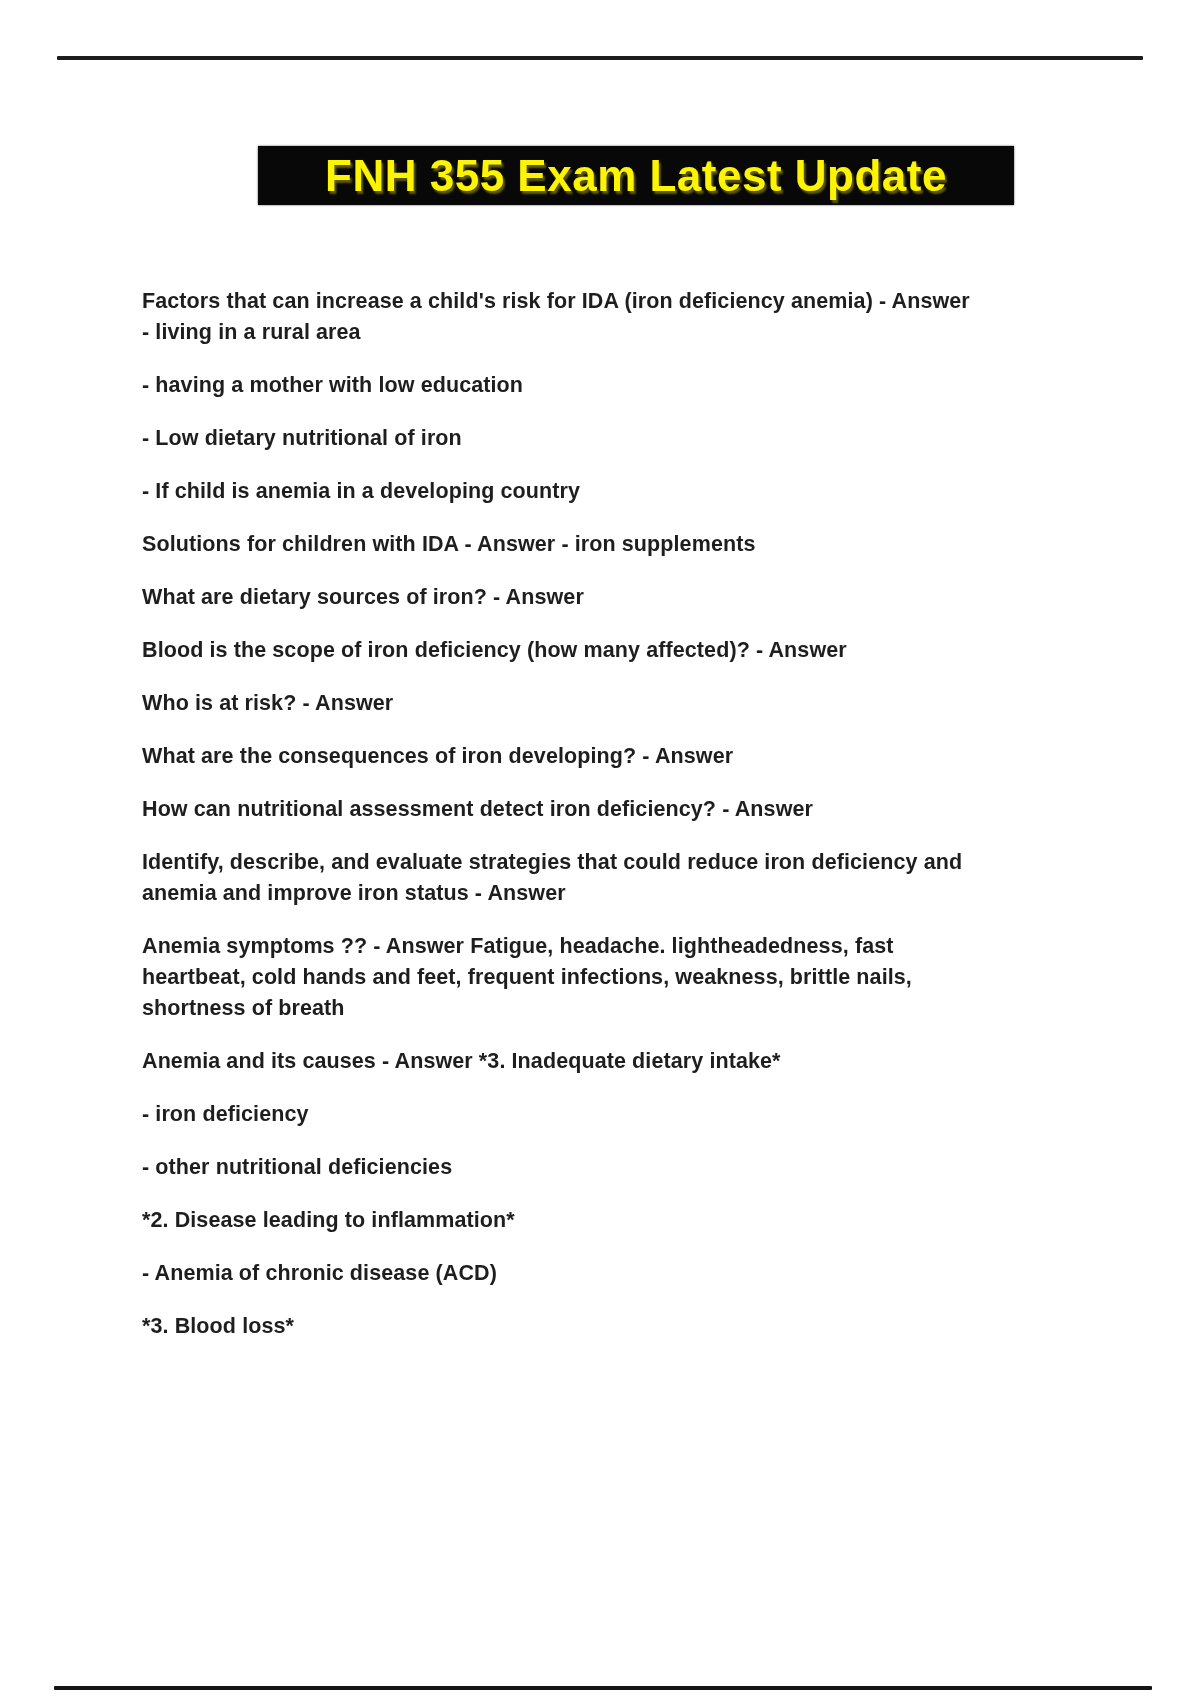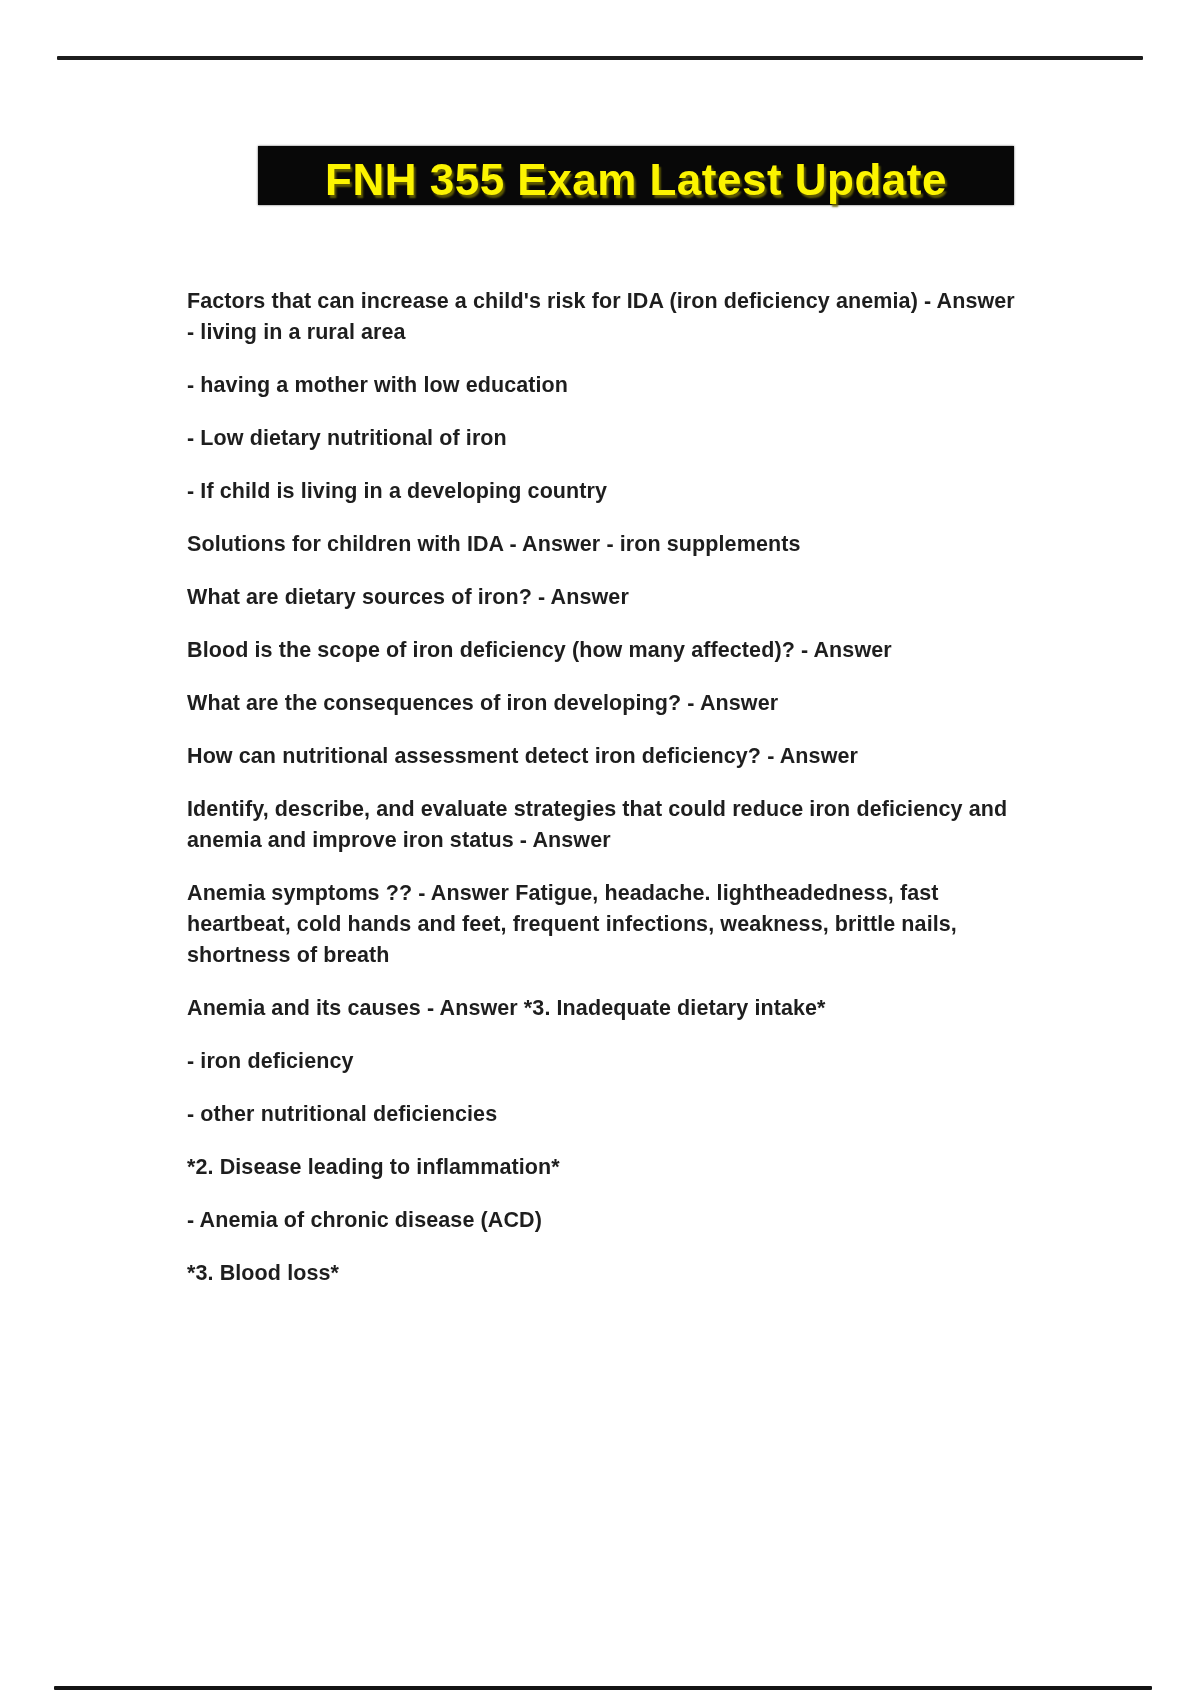--- a/index.html
+++ b/index.html
@@ -34,38 +34,37 @@
     background: #141414;
   }
   .title-banner {
     position: absolute;
     left: 258px;
     top: 146px;
     width: 756px;
     height: 59px;
     background: #080808;
     display: flex;
-    align-items: flex-end;
+    align-items: center;
     justify-content: center;
     box-shadow: 0 0 2px rgba(0,0,0,0.65);
   }
   .title-banner .title-text {
     color: #fcf400;
     font-size: 44px;
     font-weight: 700;
     letter-spacing: 0.5px;
     white-space: nowrap;
     text-shadow: 2px 3px 2px rgba(110, 104, 0, 0.85);
   }
   .content {
     position: absolute;
     left: 142px;
     top: 286px;
     width: 990px;
-    margin-left: 45px;
   }
   .content p {
     font-size: 21.5px;
     font-weight: 700;
     line-height: 31px;
     color: #1e1e1e;
     margin: 0 0 22px 0;
     white-space: pre-line;
     letter-spacing: 0.1px;
   }
@@ -79,24 +78,25 @@
 
   <div class="title-banner">
     <span class="title-text">FNH 355 Exam Latest Update</span>
   </div>
 
   <div class="content">
     <p>Factors that can increase a child's risk for IDA (iron deficiency anemia) - Answer
 - living in a rural area</p>
     <p>- having a mother with low education</p>
     <p>- Low dietary nutritional of iron</p>
-    <p>- If child is living in a developing country</p>
+    <p>- If child is anemia in a developing country</p>
     <p>Solutions for children with IDA - Answer - iron supplements</p>
     <p>What are dietary sources of iron? - Answer</p>
     <p>Blood is the scope of iron deficiency (how many affected)? - Answer</p>
+    <p>Who is at risk? - Answer</p>
     <p>What are the consequences of iron developing? - Answer</p>
     <p>How can nutritional assessment detect iron deficiency? - Answer</p>
     <p>Identify, describe, and evaluate strategies that could reduce iron deficiency and
 anemia and improve iron status - Answer</p>
     <p>Anemia symptoms ?? - Answer Fatigue, headache. lightheadedness, fast
 heartbeat, cold hands and feet, frequent infections, weakness, brittle nails,
 shortness of breath</p>
     <p>Anemia and its causes - Answer *3. Inadequate dietary intake*</p>
     <p>- iron deficiency</p>
     <p>- other nutritional deficiencies</p>

